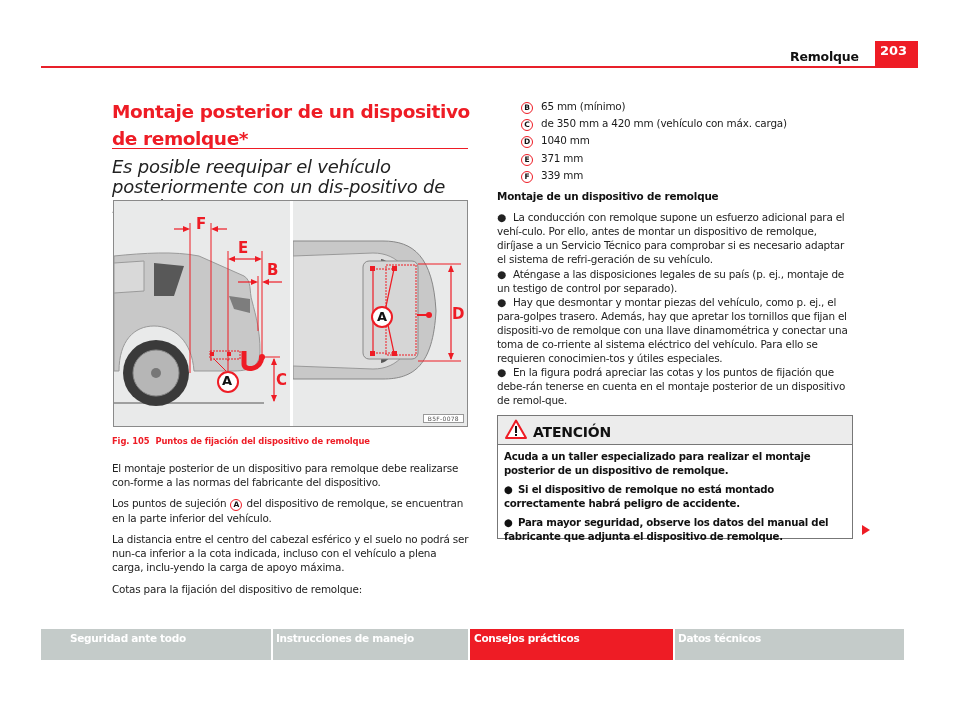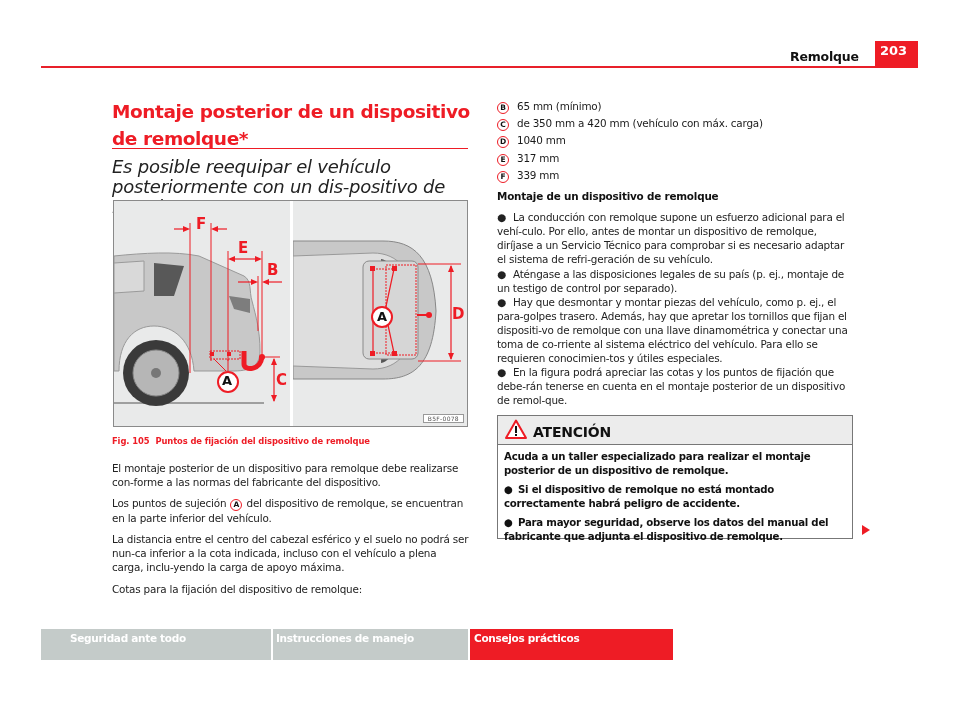--- a/index.html
+++ b/index.html
@@ -27,21 +27,21 @@
   .p { position: absolute; left: 112px; width: 358px; font-size: 10.4px; line-height: 14px; color: #222; letter-spacing: -0.2px; }
   .p1 { top: 461px; }
   .p2 { top: 496px; }
   .p3 { top: 532px; }
   .p4 { top: 582px; }
 
   .circ { display: inline-block; width: 12px; height: 12px; border: 1.3px solid #ee1c25; border-radius: 50%; font-size: 7.5px; font-weight: bold; line-height: 9.5px; text-align: center; color: #111; vertical-align: 0px; margin: 0 1px; }
 
   
   .dims { position: absolute; left: 497px; top: 99px; width: 360px; }
-  .dim-row { height: 17.2px; font-size: 10.4px; line-height: 14px; letter-spacing: -0.2px; }
+  .dim-row { height: 17.2px; font-size: 10.4px; line-height: 14px; letter-spacing: -0.2px; margin-left: 24px; }
   .dim-row .circ { margin-right: 8px; margin-left: 0; }
 
   .sub-h { position: absolute; left: 497px; top: 190px; font-size: 10.4px; font-weight: bold; color: #111; letter-spacing: -0.2px; }
 
   .rp { position: absolute; left: 497px; width: 358px; font-size: 10.4px; line-height: 14px; color: #222; letter-spacing: -0.2px; }
   .rp .bullet { display: inline-block; width: 16px; }
   .b1 { top: 210px; }
   .b2 { top: 267px; }
   .b3 { top: 295px; }
   .b4 { top: 365px; }
@@ -176,21 +176,21 @@
   <div class="dim-row">
     <span class="circ">B</span><span>65 mm (mínimo)</span>
   </div>
   <div class="dim-row">
     <span class="circ">C</span><span>de 350 mm a 420 mm (vehículo con máx. carga)</span>
   </div>
   <div class="dim-row">
     <span class="circ">D</span><span>1040 mm</span>
   </div>
   <div class="dim-row">
-    <span class="circ">E</span><span>317 mm</span>
+    <span class="circ">E</span><span>371 mm</span>
   </div>
   <div class="dim-row">
     <span class="circ">F</span><span>339 mm</span>
   </div>
 </div>
 
 <div class="sub-h">Montaje de un dispositivo de remolque</div>
 
 <p class="rp b1"><span class="bullet">●</span><span>La conducción con remolque supone un esfuerzo adicional para el vehí-culo. Por ello, antes de montar un dispositivo de remolque, diríjase a un Servicio Técnico para comprobar si es necesario adaptar el sistema de refri-geración de su vehículo.</span></p>
 <p class="rp b2"><span class="bullet">●</span><span>Aténgase a las disposiciones legales de su país (p. ej., montaje de un testigo de control por separado).</span></p>
@@ -211,13 +211,14 @@
     <div class="wp"><span class="bullet">●</span><span>Si el dispositivo de remolque no está montado correctamente habrá peligro de accidente.</span></div>
     <div class="wp"><span class="bullet">●</span><span>Para mayor seguridad, observe los datos del manual del fabricante que adjunta el dispositivo de remolque.</span></div>
   </div>
 </div>
 <div class="cont-arrow"></div>
 
 <nav class="footer">
   <div class="tab t1">Seguridad ante todo</div>
   <div class="tab t2">Instrucciones de manejo</div>
   <div class="tab t3 active">Consejos prácticos</div>
+  <div class="tab t4">Datos técnicos</div>
 </nav>
 
 </body></html>

